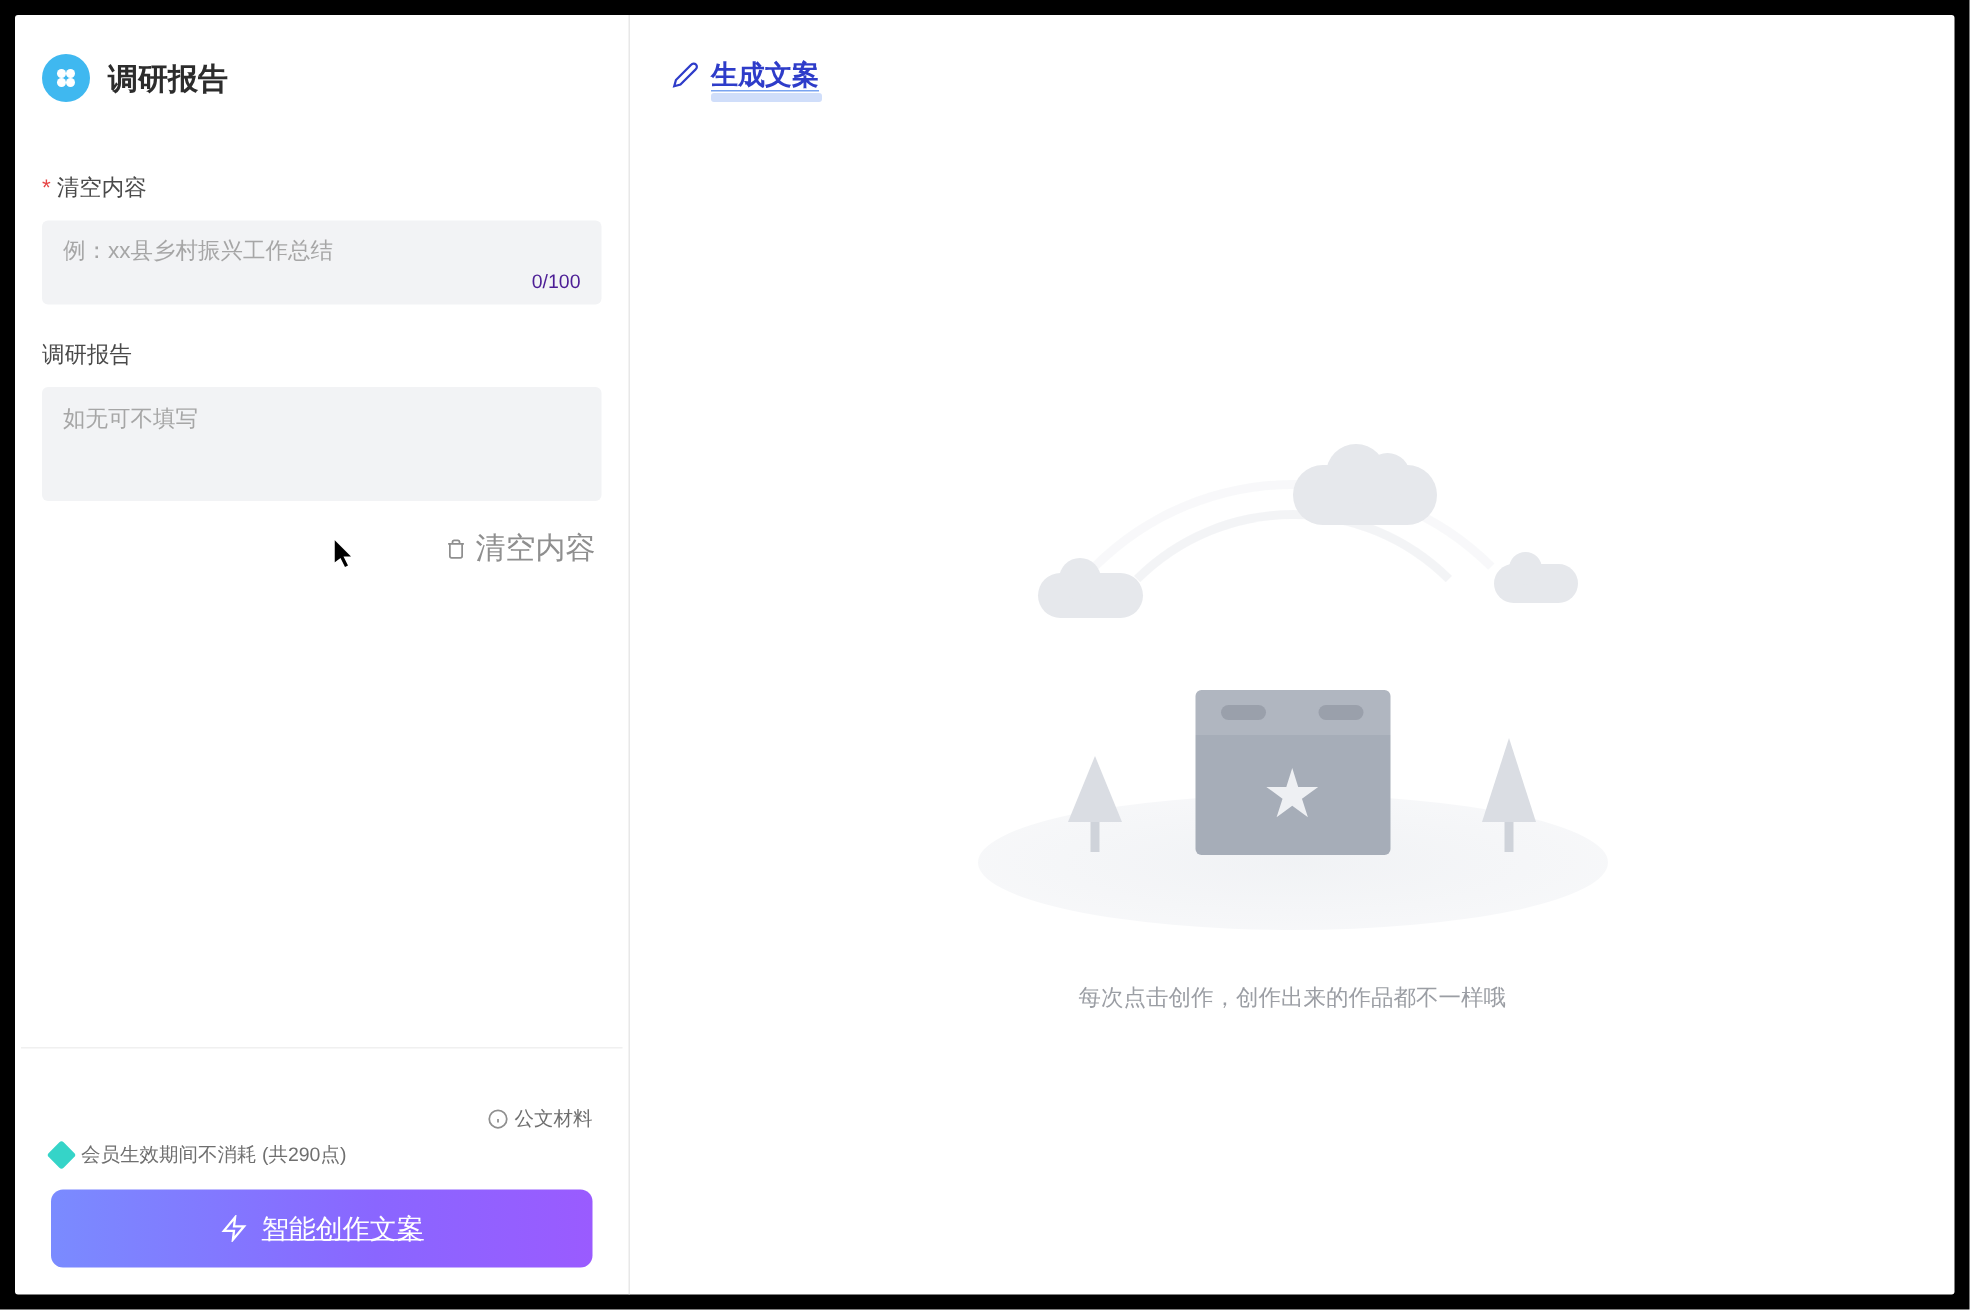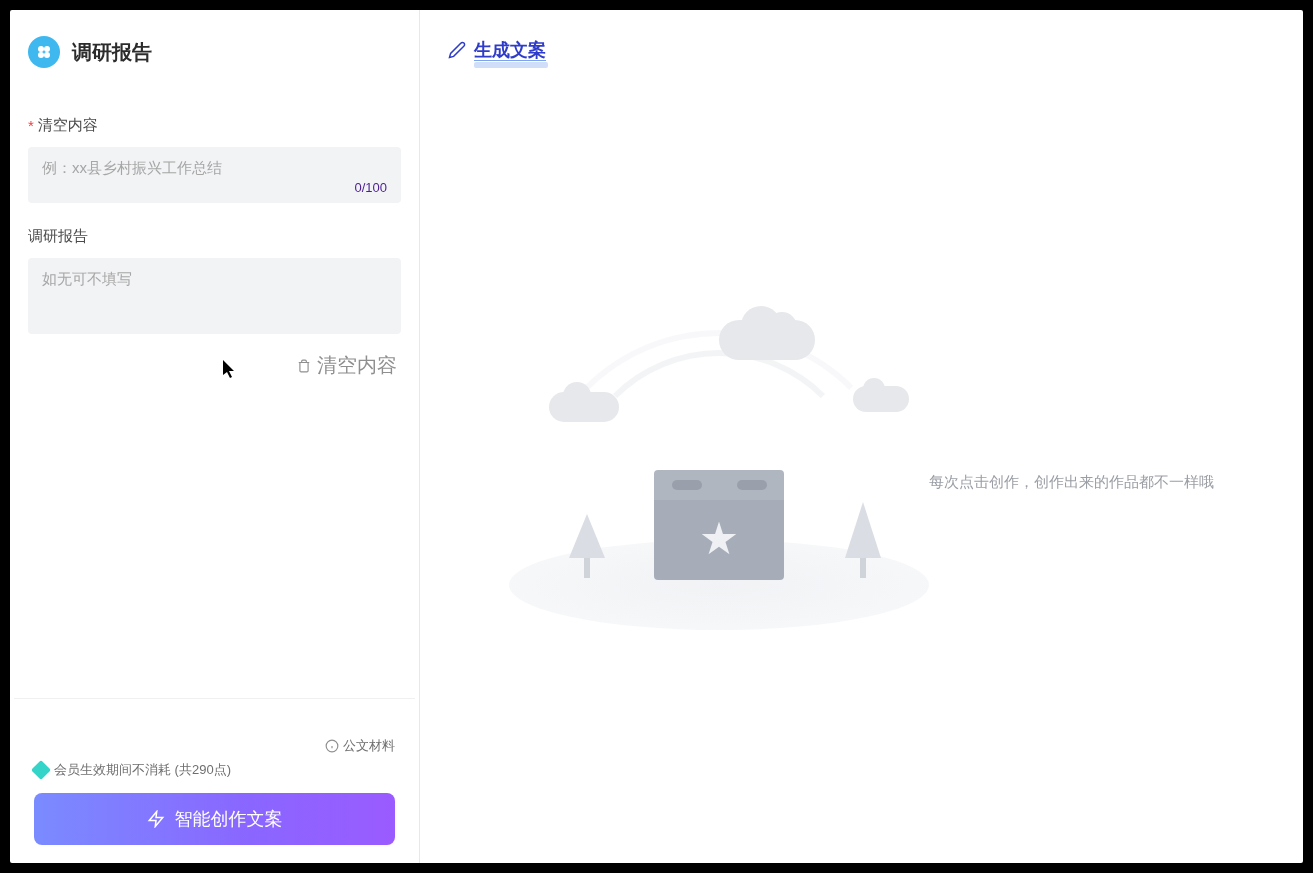--- a/index.html
+++ b/index.html
@@ -127,20 +127,21 @@
     border: none;
     border-radius: 8px;
     color: #fff;
     font-size: 18px;
     display: flex;
     align-items: center;
     justify-content: center;
     gap: 10px;
     cursor: pointer;
     background: linear-gradient(90deg, #7a8bff 0%, #8a66ff 60%, #9a5bff 100%);
+    text-decoration: underline;
   }
   .generate-btn svg{width:18px;height:18px;}
   .main {
     flex: 1;
     display: flex;
     flex-direction: column;
     position: relative;
   }
   .main-header {
     padding: 28px 28px 0 28px;
@@ -162,21 +163,21 @@
     content:"";
     position:absolute;
     left:0; right:-2px; bottom:-6px;
     height:6px;
     background: rgba(120,160,240,0.35);
     border-radius:2px;
   }
   .empty-state {
     flex: 1;
     display: flex;
-    flex-direction: row;
+    flex-direction: column;
     align-items: center;
     justify-content: center;
     padding-top: 40px;
   }
   .illustration {
     width: 420px;
     height: 340px;
     position: relative;
     margin-bottom: 26px;
   }

